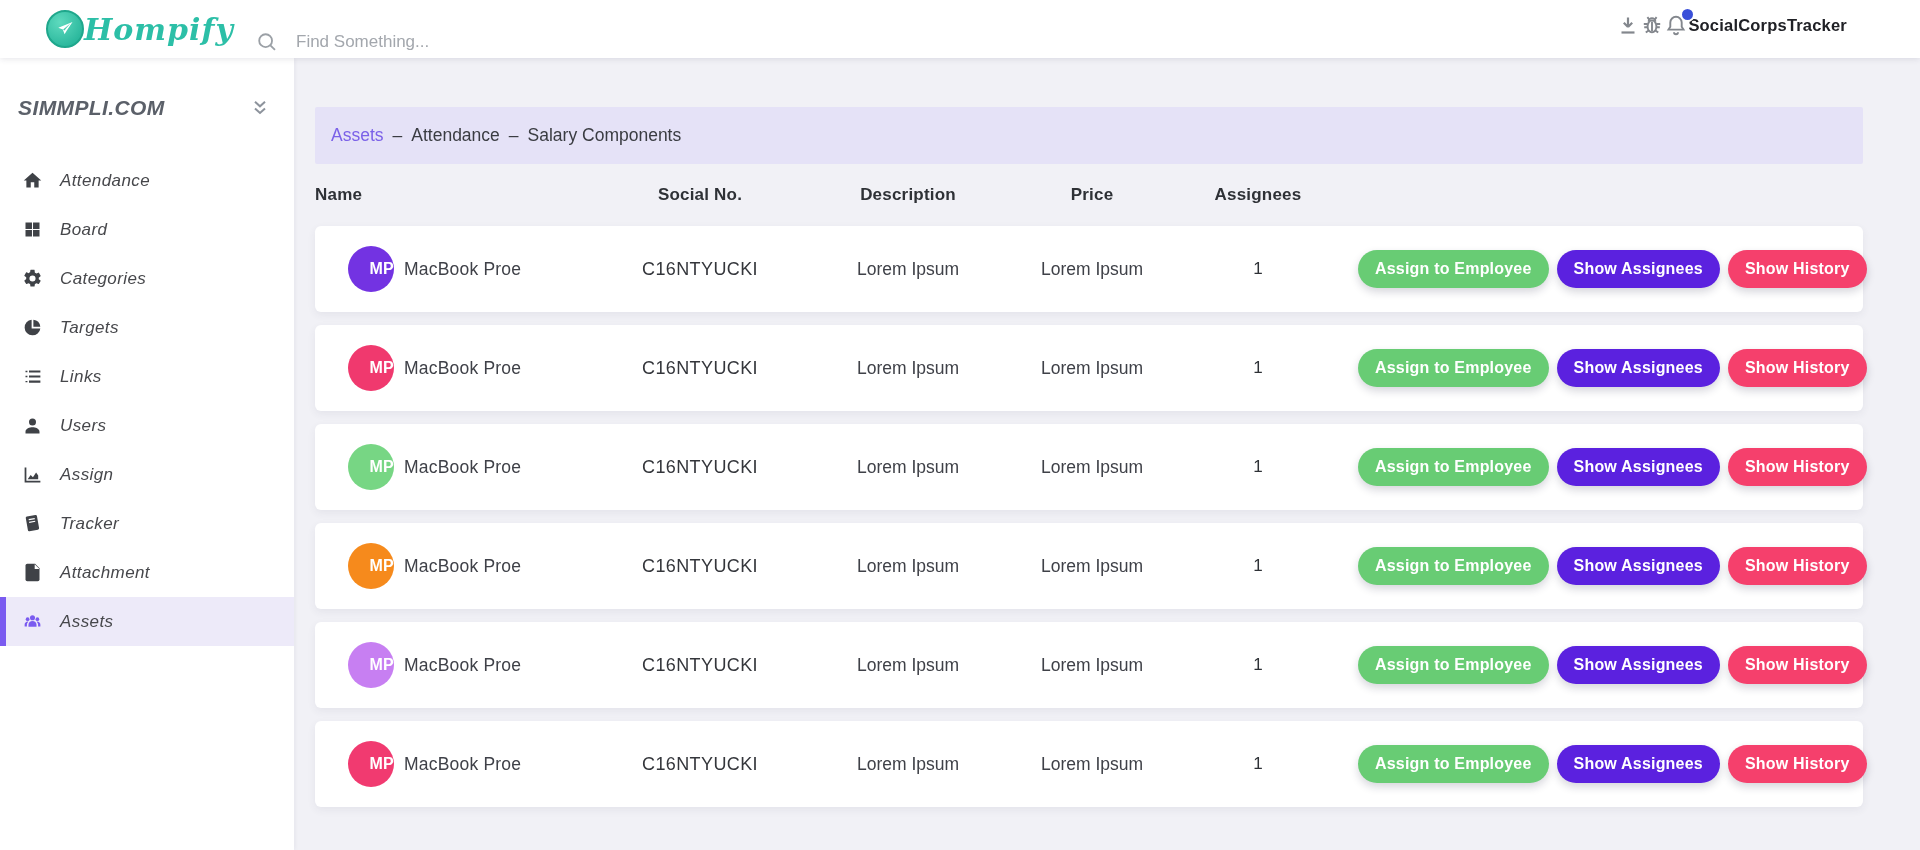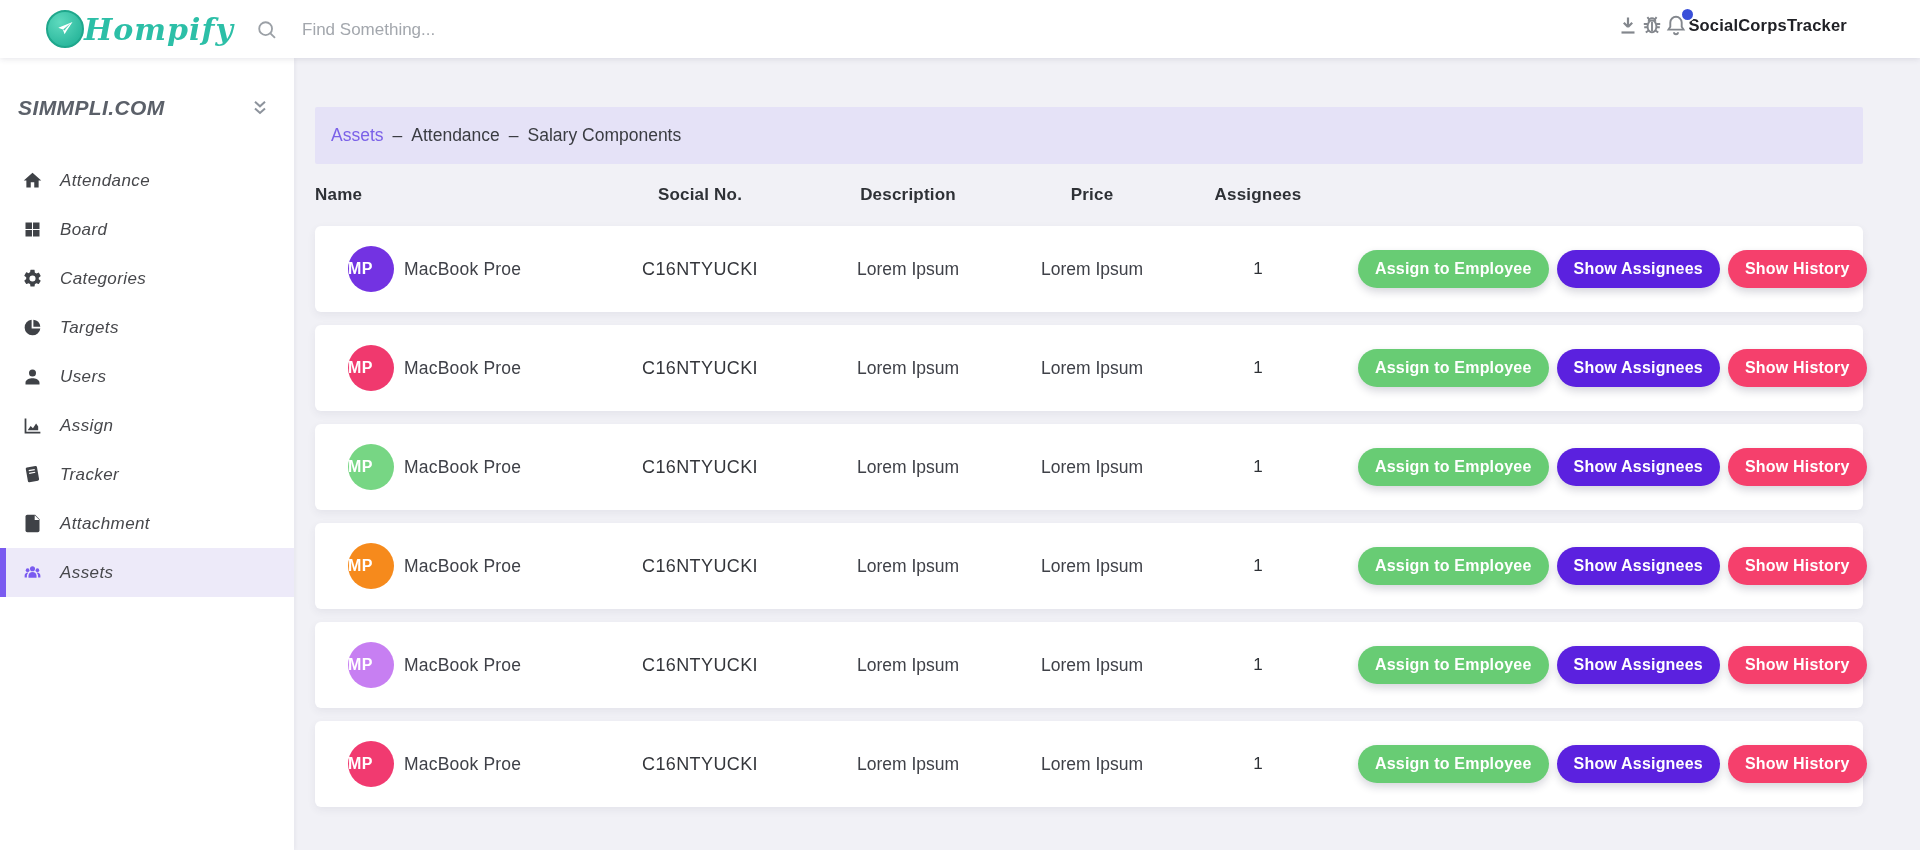--- a/index.html
+++ b/index.html
@@ -9,21 +9,21 @@
   
   .topbar { position:absolute; top:0; left:0; width:1920px; height:58px; background:#fff;
             box-shadow:0 1px 6px rgba(40,40,70,.12); z-index:10; }
   .logo { position:absolute; left:46px; top:0; height:58px; display:flex; align-items:center; }
   .logo-circle { width:38px; height:38px; border-radius:50%;
                  background:radial-gradient(circle at 35% 30%, #5EDABE, #2BB89D 75%);
                  border:2px solid #1FA78C; display:flex; align-items:center; justify-content:center; }
   .logo-circle svg { width:20px; height:20px; color:#fff; }
   .logo-text { font-family:"DejaVu Serif", serif; font-style:italic; font-weight:700;
                font-size:30px; color:#2CBFA7; letter-spacing:1px; }
-  .search { position:absolute; left:256px; top:4px; height:51px; display:flex; align-items:center; gap:24px; }
+  .search { position:absolute; left:256px; top:16px; height:51px; display:flex; align-items:center; gap:18px; }
   .search svg { width:22px; height:22px; color:#9BA0A6; }
   .search input { border:none; outline:none; background:transparent; font-family:inherit;
                   font-size:17px; color:#45474C; width:280px; }
   .search input::placeholder { color:#A3A7AD; }
   .top-right { position:absolute; right:73px; top:0; height:50px; display:flex; align-items:center; }
   .icon-btn { width:24px; height:24px; color:#83878D; position:relative; cursor:pointer; }
   .icon-btn svg { width:24px; height:24px; }
   .badge { position:absolute; top:-6px; right:-7px; width:15px; height:15px; border-radius:50%;
            border:2px solid #fff; }
   .nav-link { font-size:16.5px; font-weight:700; color:#202126; letter-spacing:.2px; cursor:pointer; }
@@ -52,21 +52,21 @@
   .crumb-active { color:#7B61E8; cursor:pointer; }
 
   .grid { display:grid; grid-template-columns:89px 206px 180px 236px 132px 200px 1fr; align-items:center; }
   .thead { height:62px; font-size:17px; font-weight:700; color:#2E3136; letter-spacing:.2px; }
   .th-name { grid-column:1 / 3; }
   .th-c { text-align:center; }
 
   .row-card { height:86px; background:#fff; border-radius:6px; margin-bottom:13px;
               box-shadow:0 3px 8px rgba(50,50,90,.07); }
   .avatar { width:46px; height:46px; border-radius:50%; margin-left:33px; display:flex;
-            align-items:center; justify-content:flex-start; color:#fff; font-weight:700;
+            align-items:center; justify-content:flex-end; color:#fff; font-weight:700;
             font-size:16px; letter-spacing:.3px; }
   .cell-name  { font-size:17.5px; color:#3F4148; letter-spacing:.2px; }
   .cell-serial{ font-size:18px;  color:#34363B; text-align:center; letter-spacing:.4px; }
   .cell-desc, .cell-price { font-size:17.5px; color:#3F4148; text-align:center; }
   .cell-assign{ font-size:17px; color:#2E3136; text-align:center; }
   .cell-actions { display:flex; justify-content:flex-end; gap:8px; padding-right:30px; }
   .btn { height:38px; border-radius:19px; border:none; color:#fff; font-family:inherit;
          font-weight:700; font-size:16px; letter-spacing:.2px; padding:0 17px; cursor:pointer;
          box-shadow:0 4px 9px rgba(30,30,60,.18); white-space:nowrap; }
 </style>
@@ -213,20 +213,26 @@
         <span>Categories</span>
       </div>
       <div class="item">
         <span class="ic"><svg class="ic" style="width:100%;height:100%">
             <use href="#icon-pie"></use>
           </svg></span>
         <span>Targets</span>
       </div>
       <div class="item">
         <span class="ic"><svg class="ic" style="width:100%;height:100%">
+            <use href="#icon-list"></use>
+          </svg></span>
+        <span>Links</span>
+      </div>
+      <div class="item">
+        <span class="ic"><svg class="ic" style="width:100%;height:100%">
             <use href="#icon-user"></use>
           </svg></span>
         <span>Users</span>
       </div>
       <div class="item">
         <span class="ic"><svg class="ic" style="width:100%;height:100%">
             <use href="#icon-chart"></use>
           </svg></span>
         <span>Assign</span>
       </div>

